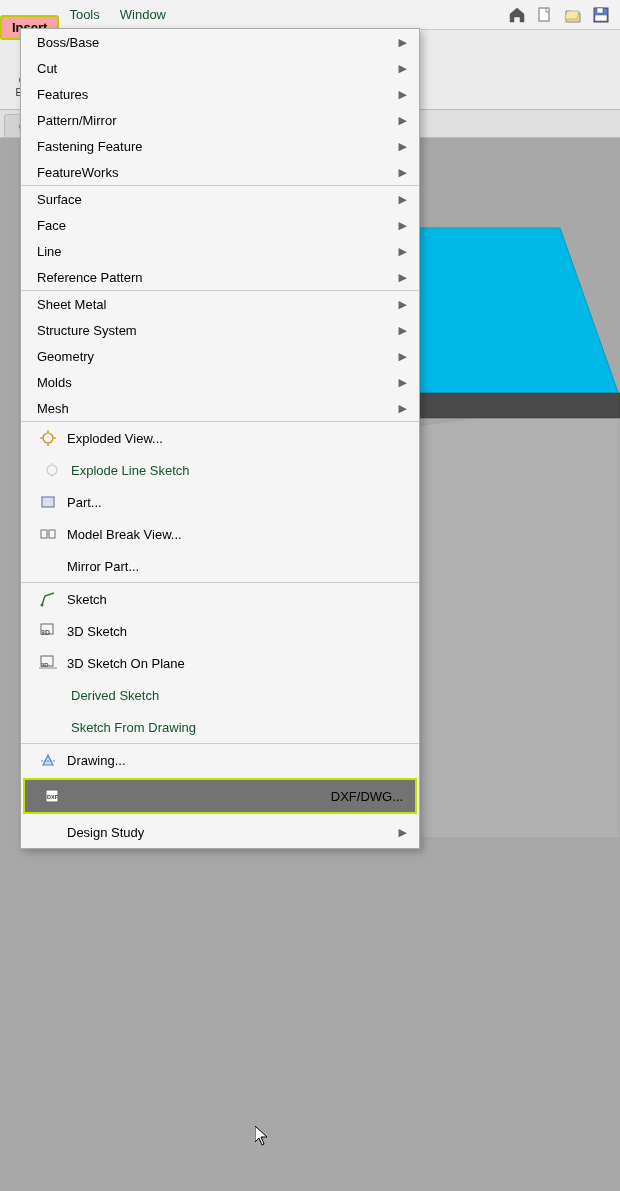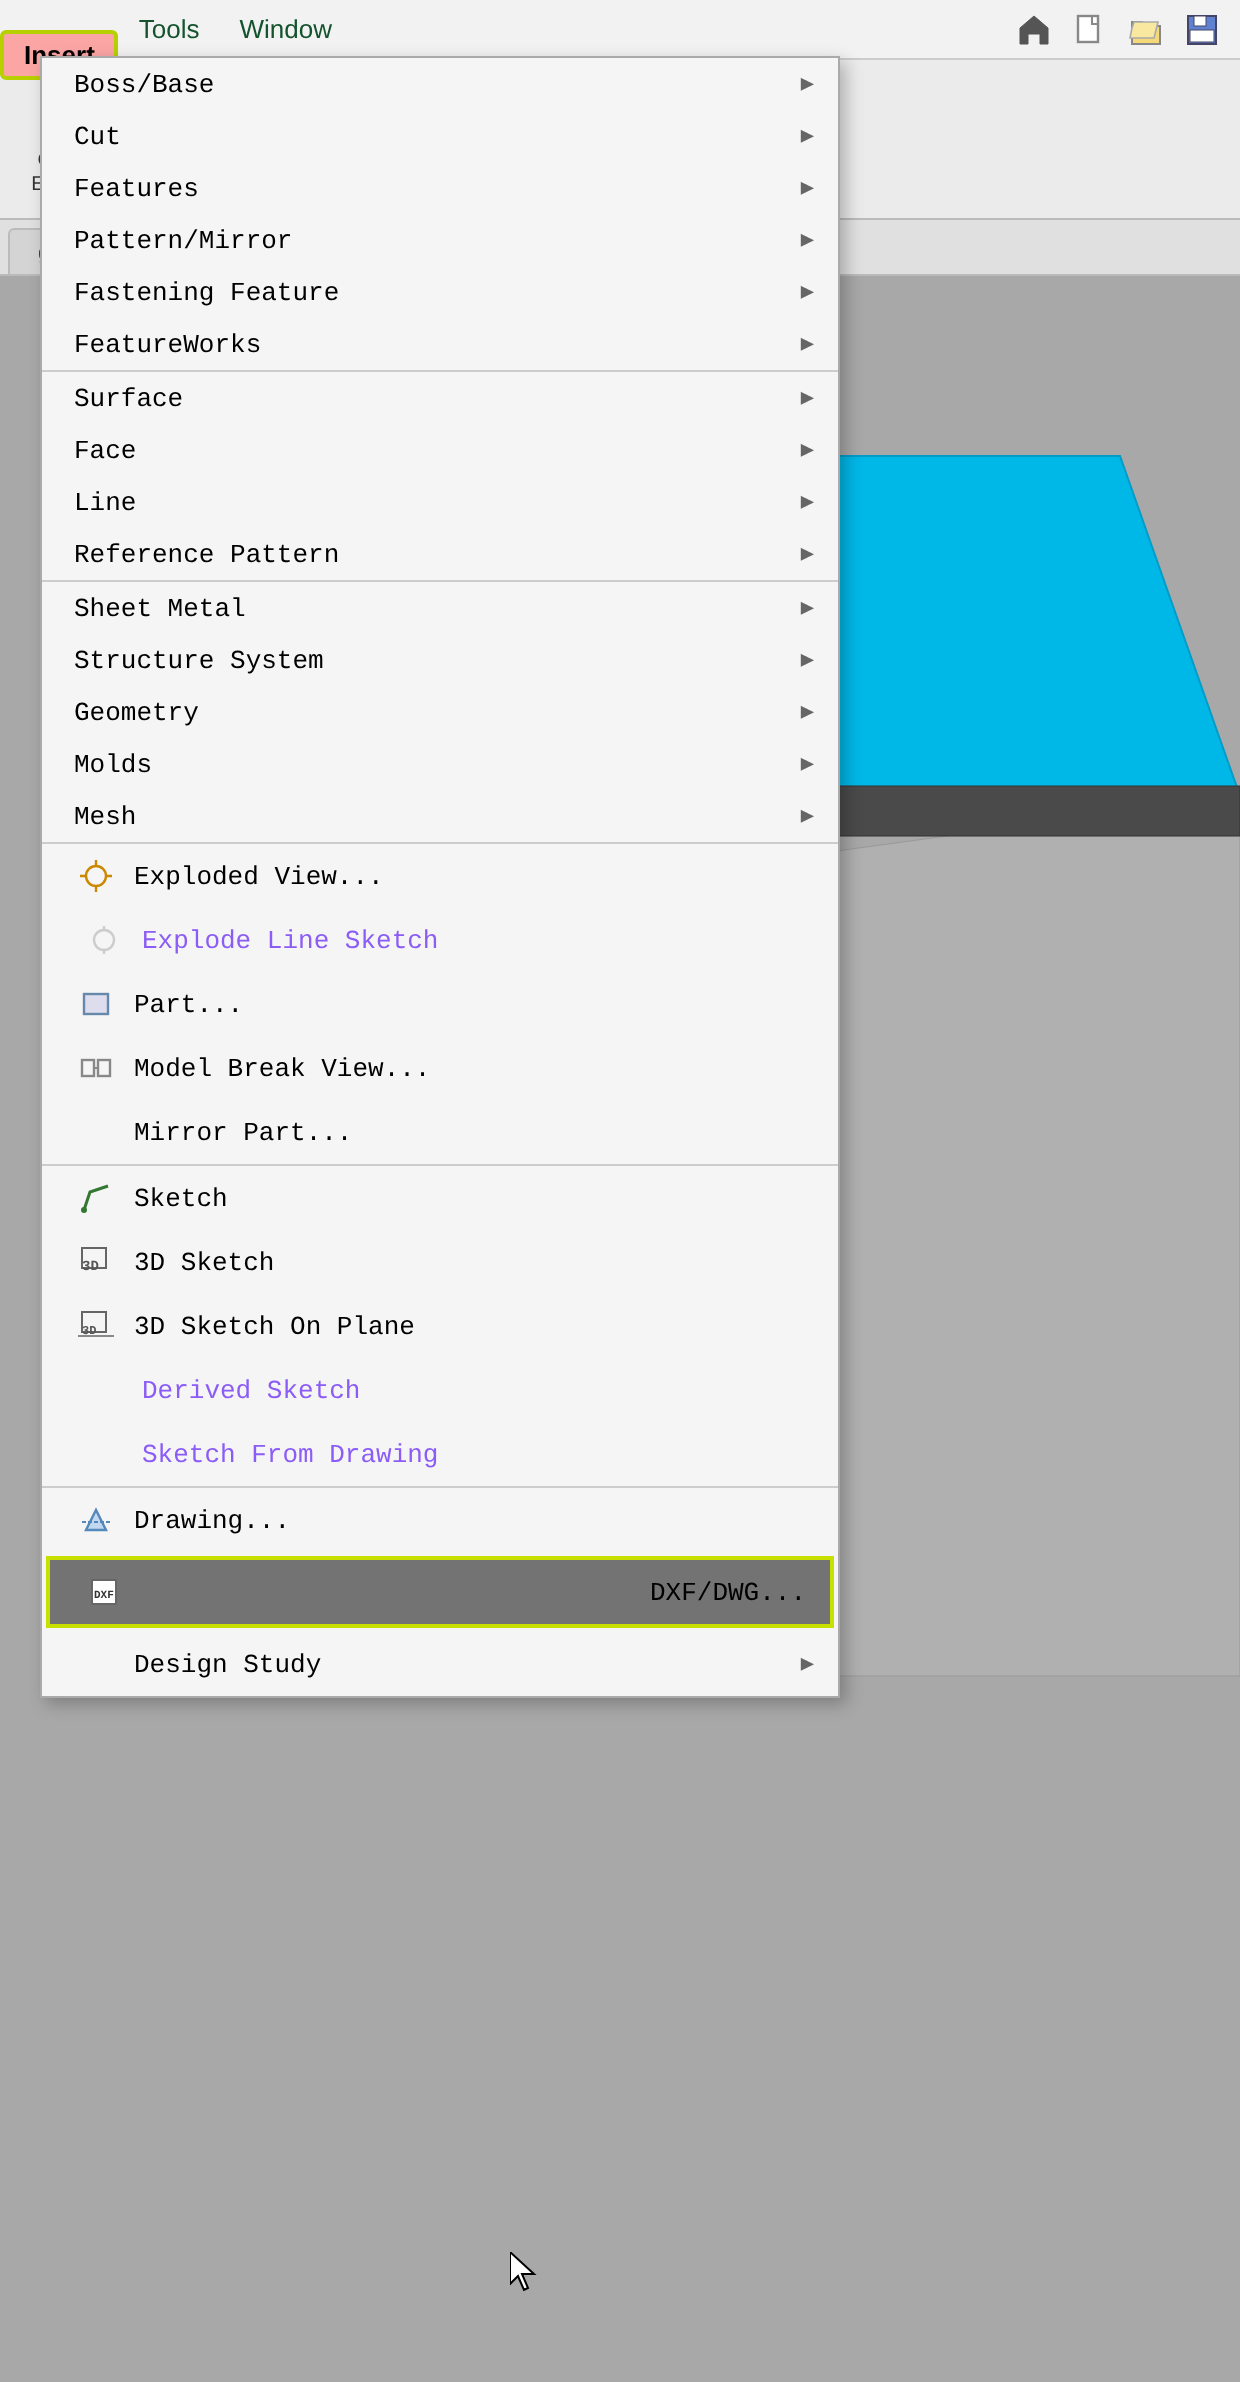--- a/index.html
+++ b/index.html
@@ -144,40 +144,39 @@
       width: 400px;
       background: #f5f5f5;
       border: 1px solid #aaa;
       box-shadow: 3px 3px 8px rgba(0,0,0,0.25);
       pointer-events: all;
       z-index: 200;
     }
 
     .menu-section {
       border-bottom: 1px solid #ccc;
-      font-family: Liberation Mono, monospace;
     }
 
     .menu-section:last-child {
       border-bottom: none;
     }
 
     .dropdown-item {
       display: flex;
       align-items: center;
       padding: 5px 12px 5px 16px;
       cursor: pointer;
       font-size: 13px;
       color: #000;
       position: relative;
       min-height: 26px;
     }
 
     .dropdown-item.disabled {
-      color: #8b5cf6;
+      color: #14532d;
       cursor: default;
       padding-left: 20px;
     }
 
     .dropdown-item.highlighted {
       background: #fff;
       border: 2px solid #b8d800;
       margin: 1px;
     }
 

